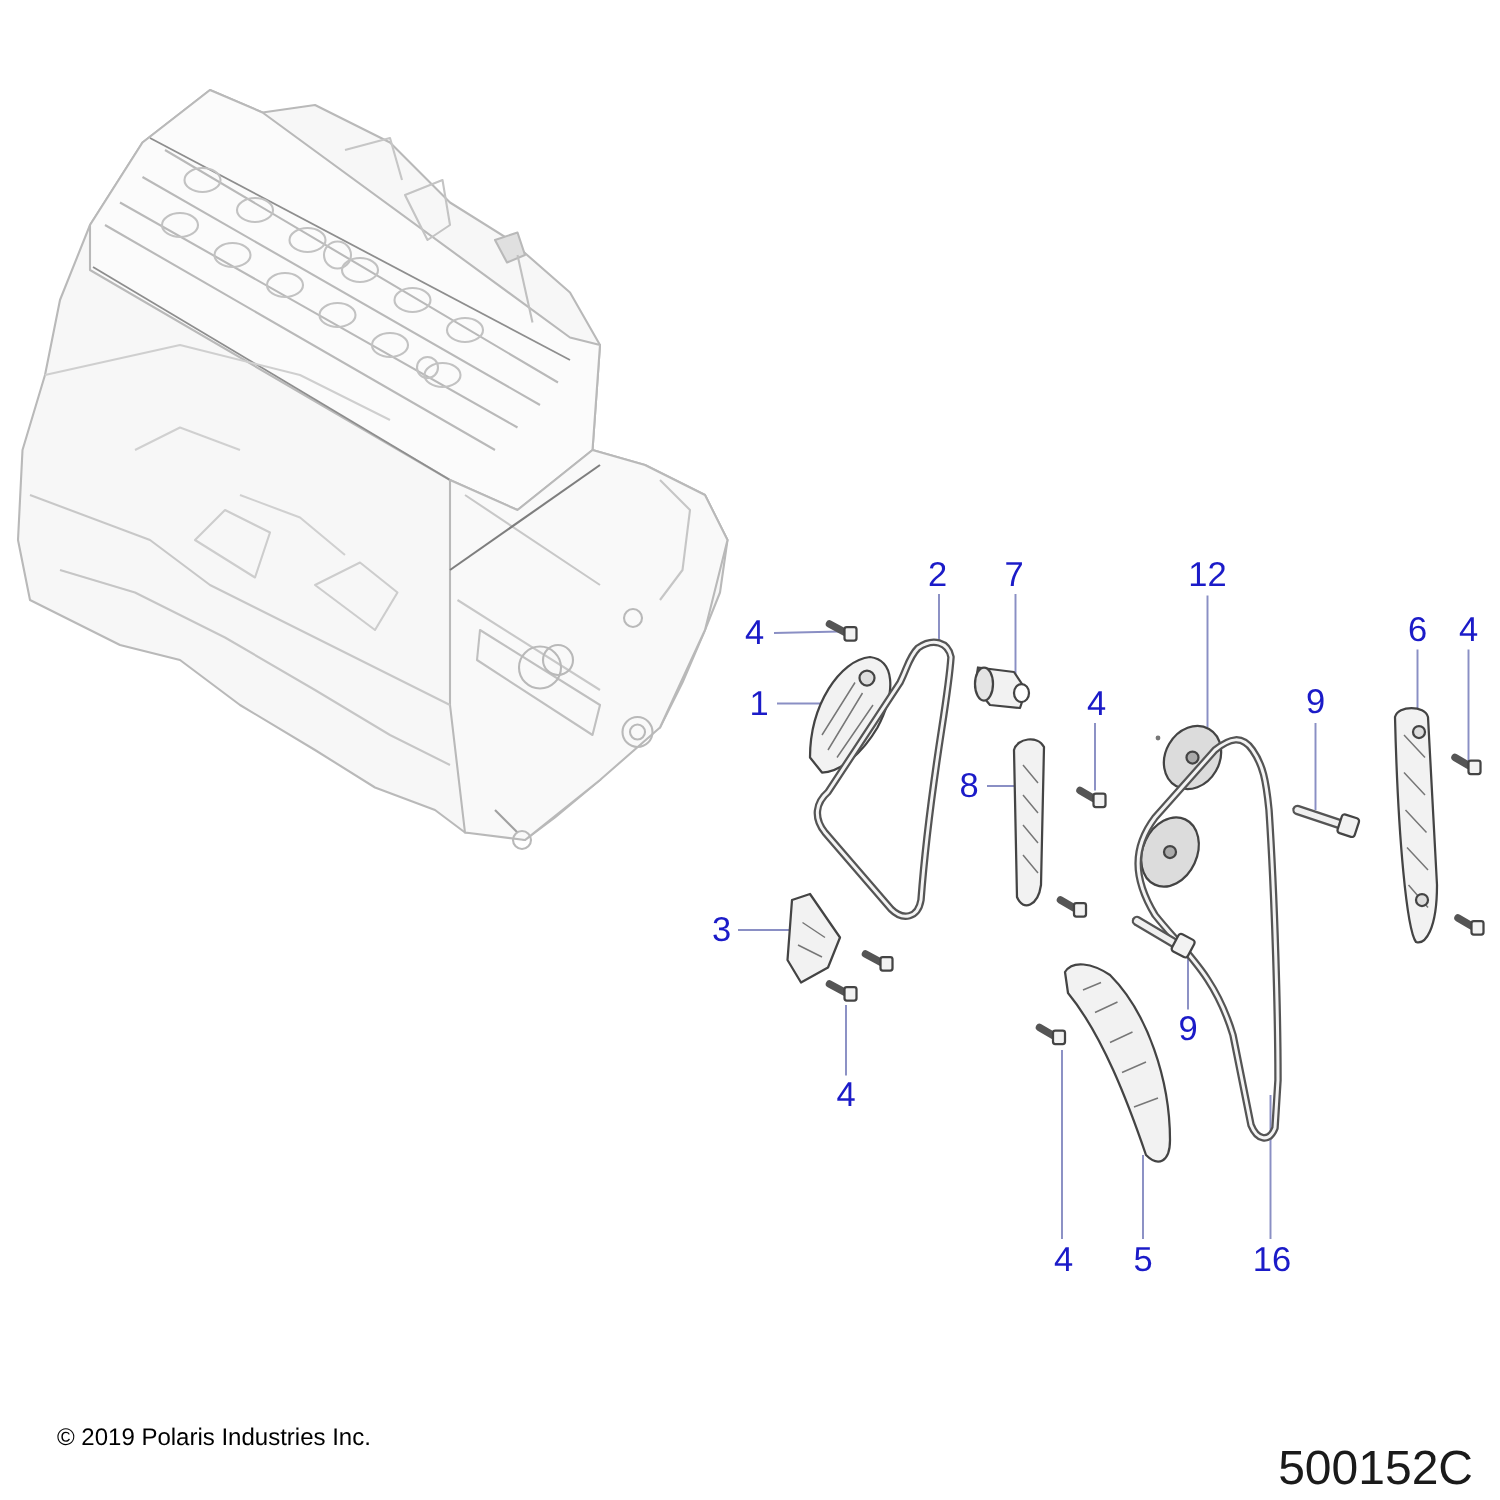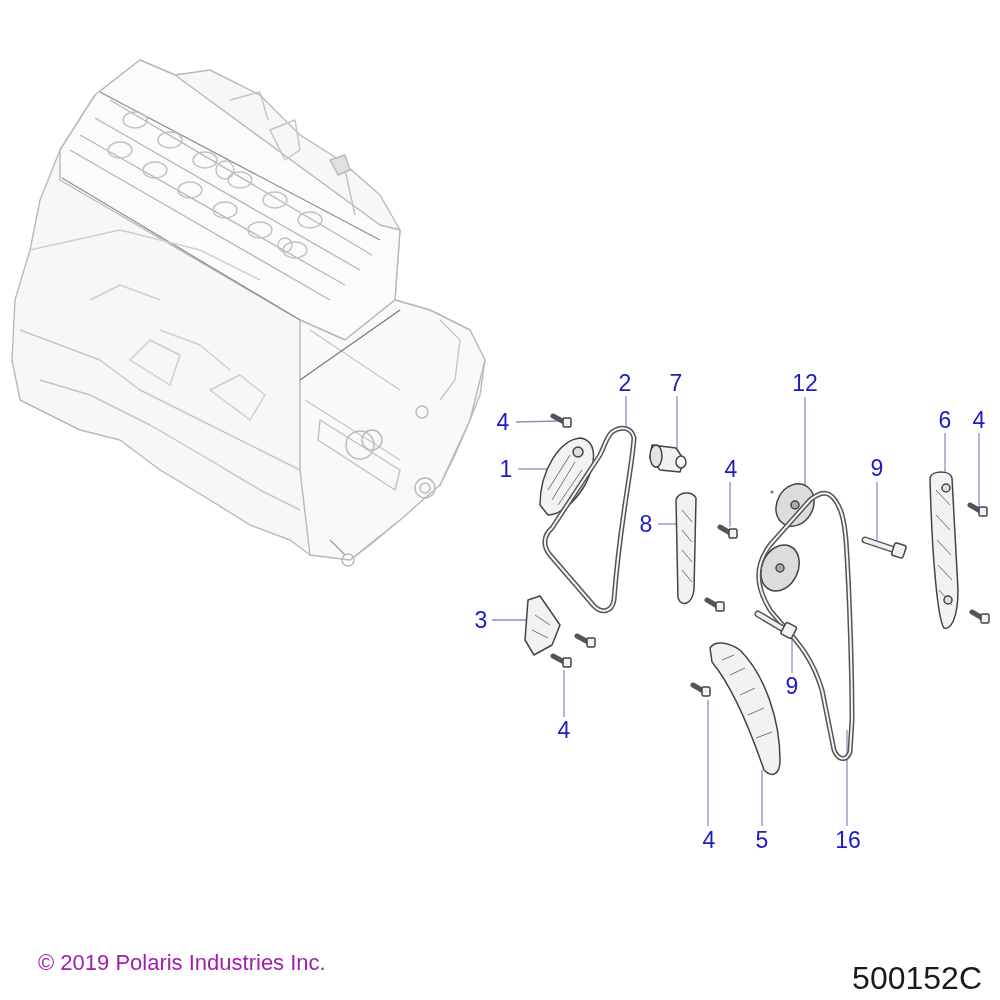--- a/index.html
+++ b/index.html
@@ -2,21 +2,21 @@
 <html><head>
 <meta charset="utf-8">
 <style>
   html, body { margin: 0; padding: 0; background: #ffffff; }
   body { width: 1000px; height: 1000px; position: relative; overflow: hidden;
          font-family: "Liberation Sans", sans-serif; }
   #diagram { position: absolute; left: 0; top: 0; width: 1000px; height: 1000px; }
   .callout { position: absolute; font-family: "Liberation Sans", sans-serif;
              font-size: 23px; color: #1b1bc8; line-height: 1; transform: translate(-50%, -50%);
              white-space: nowrap; }
-  .footer-left { position: absolute; left: 38px; top: 950px; font-size: 22px; color: #a21caf;
+  .footer-left { position: absolute; left: 38px; top: 950px; font-size: 16px; color: #000000;
                  font-family: "Liberation Sans", sans-serif; }
   .footer-right { position: absolute; right: 18px; top: 960px; font-size: 32px; color: #1a1a1a;
                   font-family: "Liberation Sans", sans-serif; }
 </style>
 </head>
 <body>
 
 <svg id="diagram" viewBox="0 0 1000 1000" xmlns="http://www.w3.org/2000/svg">
 
   <g fill="none" stroke="#b9b9b9" stroke-width="1.4" stroke-linejoin="round">

